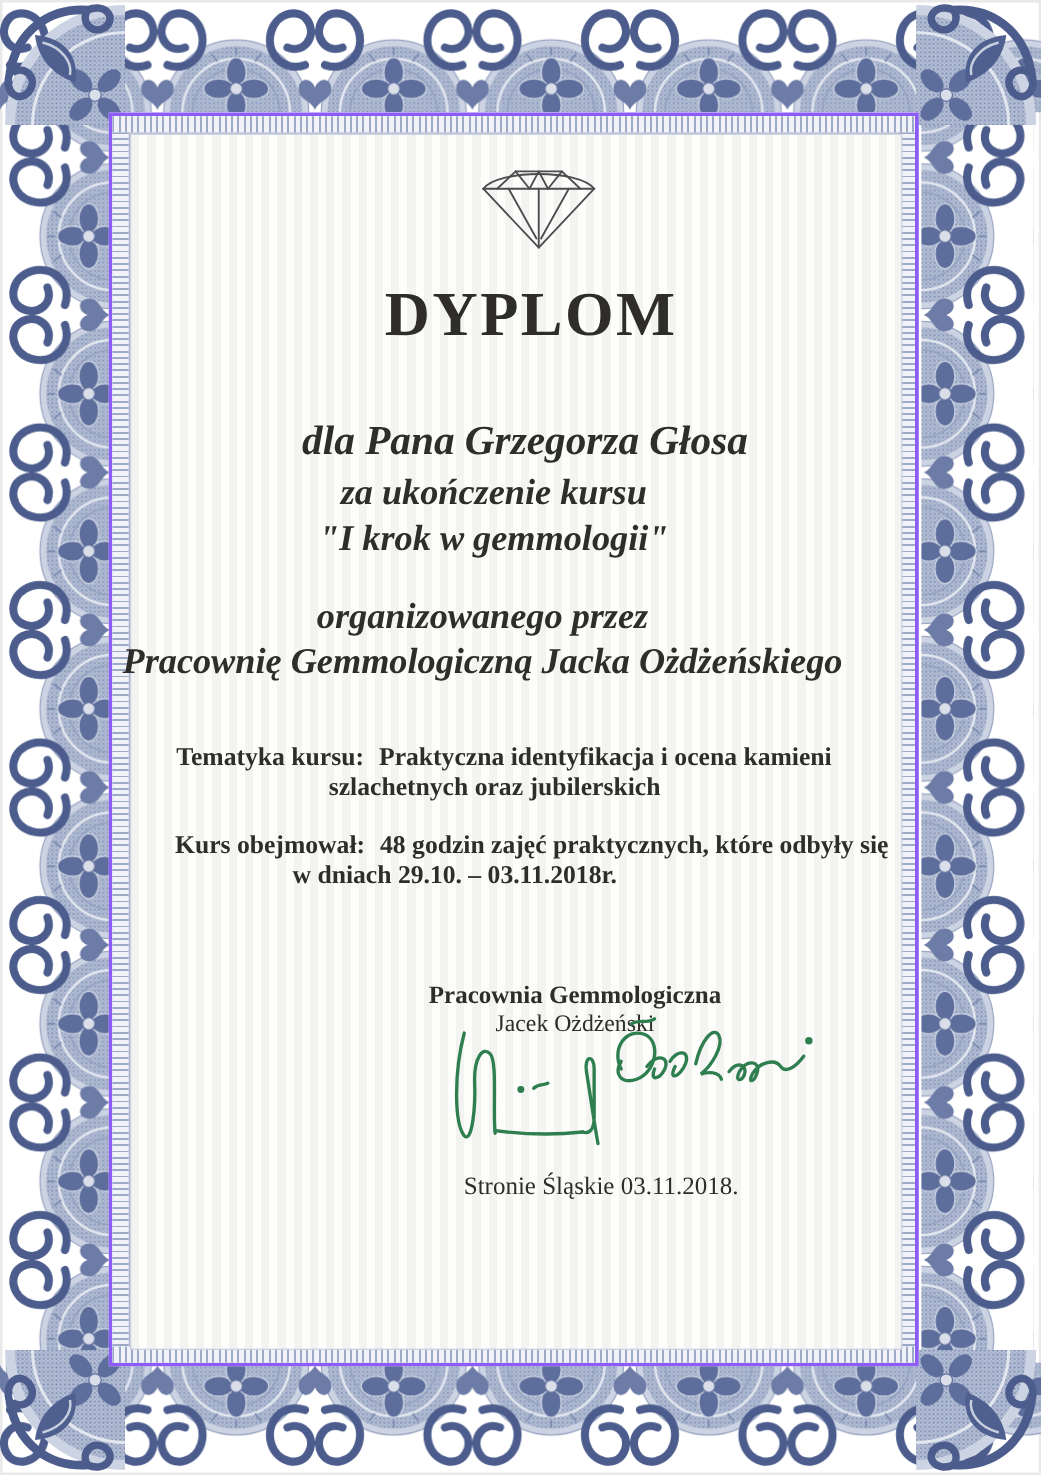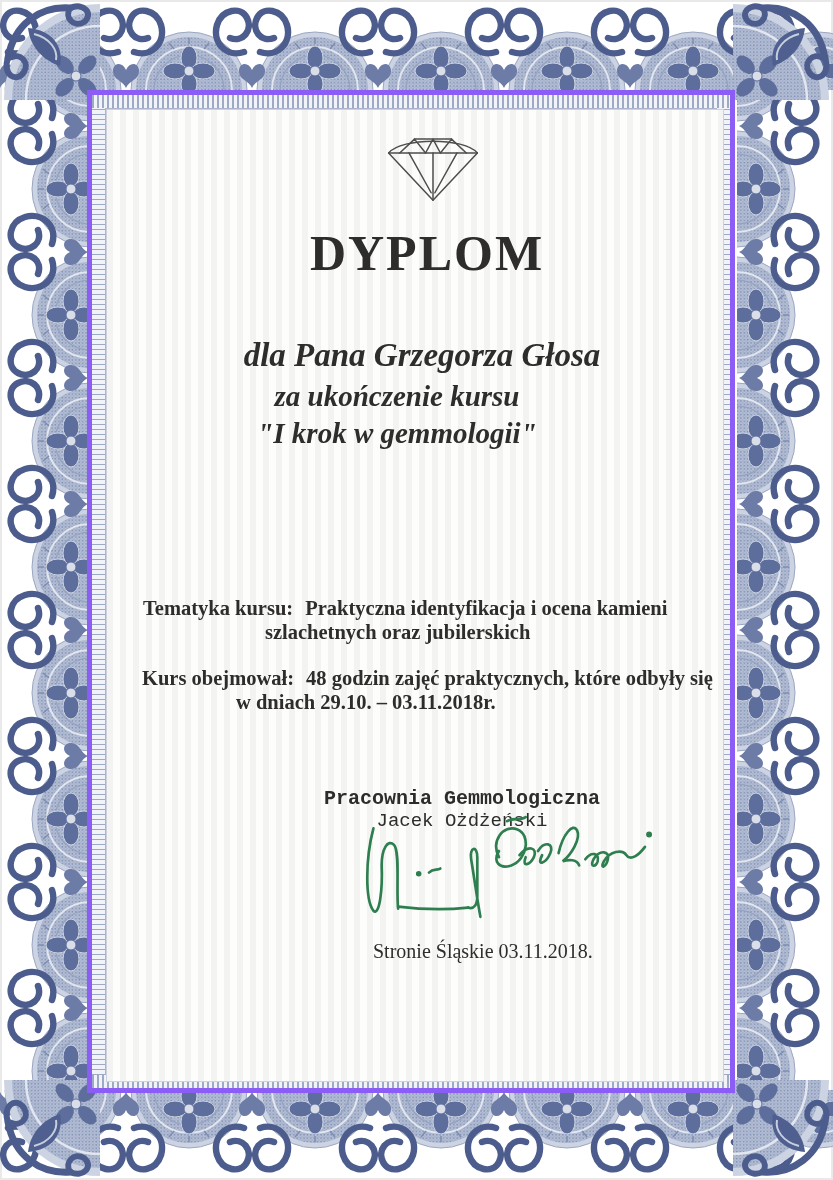--- a/index.html
+++ b/index.html
@@ -9,21 +9,21 @@
     background:#ffffff;
     overflow:hidden;
     font-family:"Liberation Serif", serif;
     color:#2e2d2b;
     box-shadow:inset 0 0 0 2px #e9e9e9;
   }
   .lace{position:absolute;left:0;top:0;z-index:0;}
   
   .frame{
     position:absolute;left:87px;top:90px;width:648px;height:1003px;
-    box-sizing:border-box;border:5px solid #8b5cf6;z-index:2;background:#fff;
+    box-sizing:border-box;border:3px solid #8b5cf6;z-index:2;background:#fff;
   }
   .tick{position:absolute;background-color:#eef1f6;}
   .tick-top,.tick-bottom{left:0;right:0;height:13px;
     background-image:repeating-linear-gradient(90deg,#9daac6 0px,#9daac6 1.5px,#f1f3f8 1.5px,#f1f3f8 5px);}
   .tick-top{top:0;border-bottom:1px solid #aab4cc;}
   .tick-bottom{bottom:0;border-top:1px solid #aab4cc;}
   .tick-left,.tick-right{top:13px;bottom:13px;width:13px;
     background-image:repeating-linear-gradient(0deg,#9daac6 0px,#9daac6 1.5px,#f1f3f8 1.5px,#f1f3f8 5px);}
   .tick-left{left:0;border-right:1px solid #aab4cc;}
   .tick-right{right:0;border-left:1px solid #aab4cc;}
@@ -160,36 +160,40 @@
 
       <div class="blk center title" style="left:11px;top:114px;">DYPLOM</div>
 
       <div class="blk center recipient" style="left:6px;top:227px;">dla Pana Grzegorza Głosa</div>
 
       <div class="blk center course" style="left:-19px;top:268px;">
         <div>za ukończenie kursu</div>
         <div>"I krok w gemmologii"</div>
       </div>
 
+      <div class="blk center organizer" style="left:-28px;top:367px;">
+        <div>organizowanego przez</div>
+        <div>Pracownię Gemmologiczną Jacka Ożdżeńskiego</div>
+      </div>
 
       <div class="detail">
         <div class="line" style="left:36px;top:486px;">
           <span class="lbl">Tematyka kursu:</span><span>Praktyczna identyfikacja i ocena kamieni</span>
         </div>
         <div class="line" style="left:158px;top:510px;">szlachetnych oraz jubilerskich</div>
       </div>
 
       <div class="detail">
         <div class="line" style="left:35px;top:556px;">
           <span class="lbl">Kurs obejmował:</span><span>48 godzin zajęć praktycznych, które odbyły się</span>
         </div>
         <div class="line" style="left:129px;top:580px;">w dniach 29.10. – 03.11.2018r.</div>
       </div>
 
-      <div class="blk issuer" style="left:155px;top:677px;font-family:Liberation Mono, monospace;">
+      <div class="blk issuer" style="left:155px;top:677px;">
         <div class="issuer-name">Pracownia Gemmologiczna</div>
         <div class="issuer-person">Jacek Ożdżeński</div>
       </div>
 
       <svg class="blk" style="left:235px;top:704px;" width="320" height="108" viewBox="0 0 310 105" aria-hidden="true">
         <g fill="none" stroke="#2e7e4f" stroke-width="2.6" stroke-linecap="round">
           <path d="M30,14 C22,44 22,84 30,94 C36,100 39,72 38,50 C38,34 44,24 50,30 C56,36 52,74 54,92"></path>
           <path d="M54,90 C78,93 104,93 122,91"></path>
           <path d="M122,91 C128,93 131,88 131,80 L131,42 C131,30 123,32 125,44 C128,62 131,84 134,100"></path>
           <path d="M84,57 C88,53 92,55 95,53"></path>

